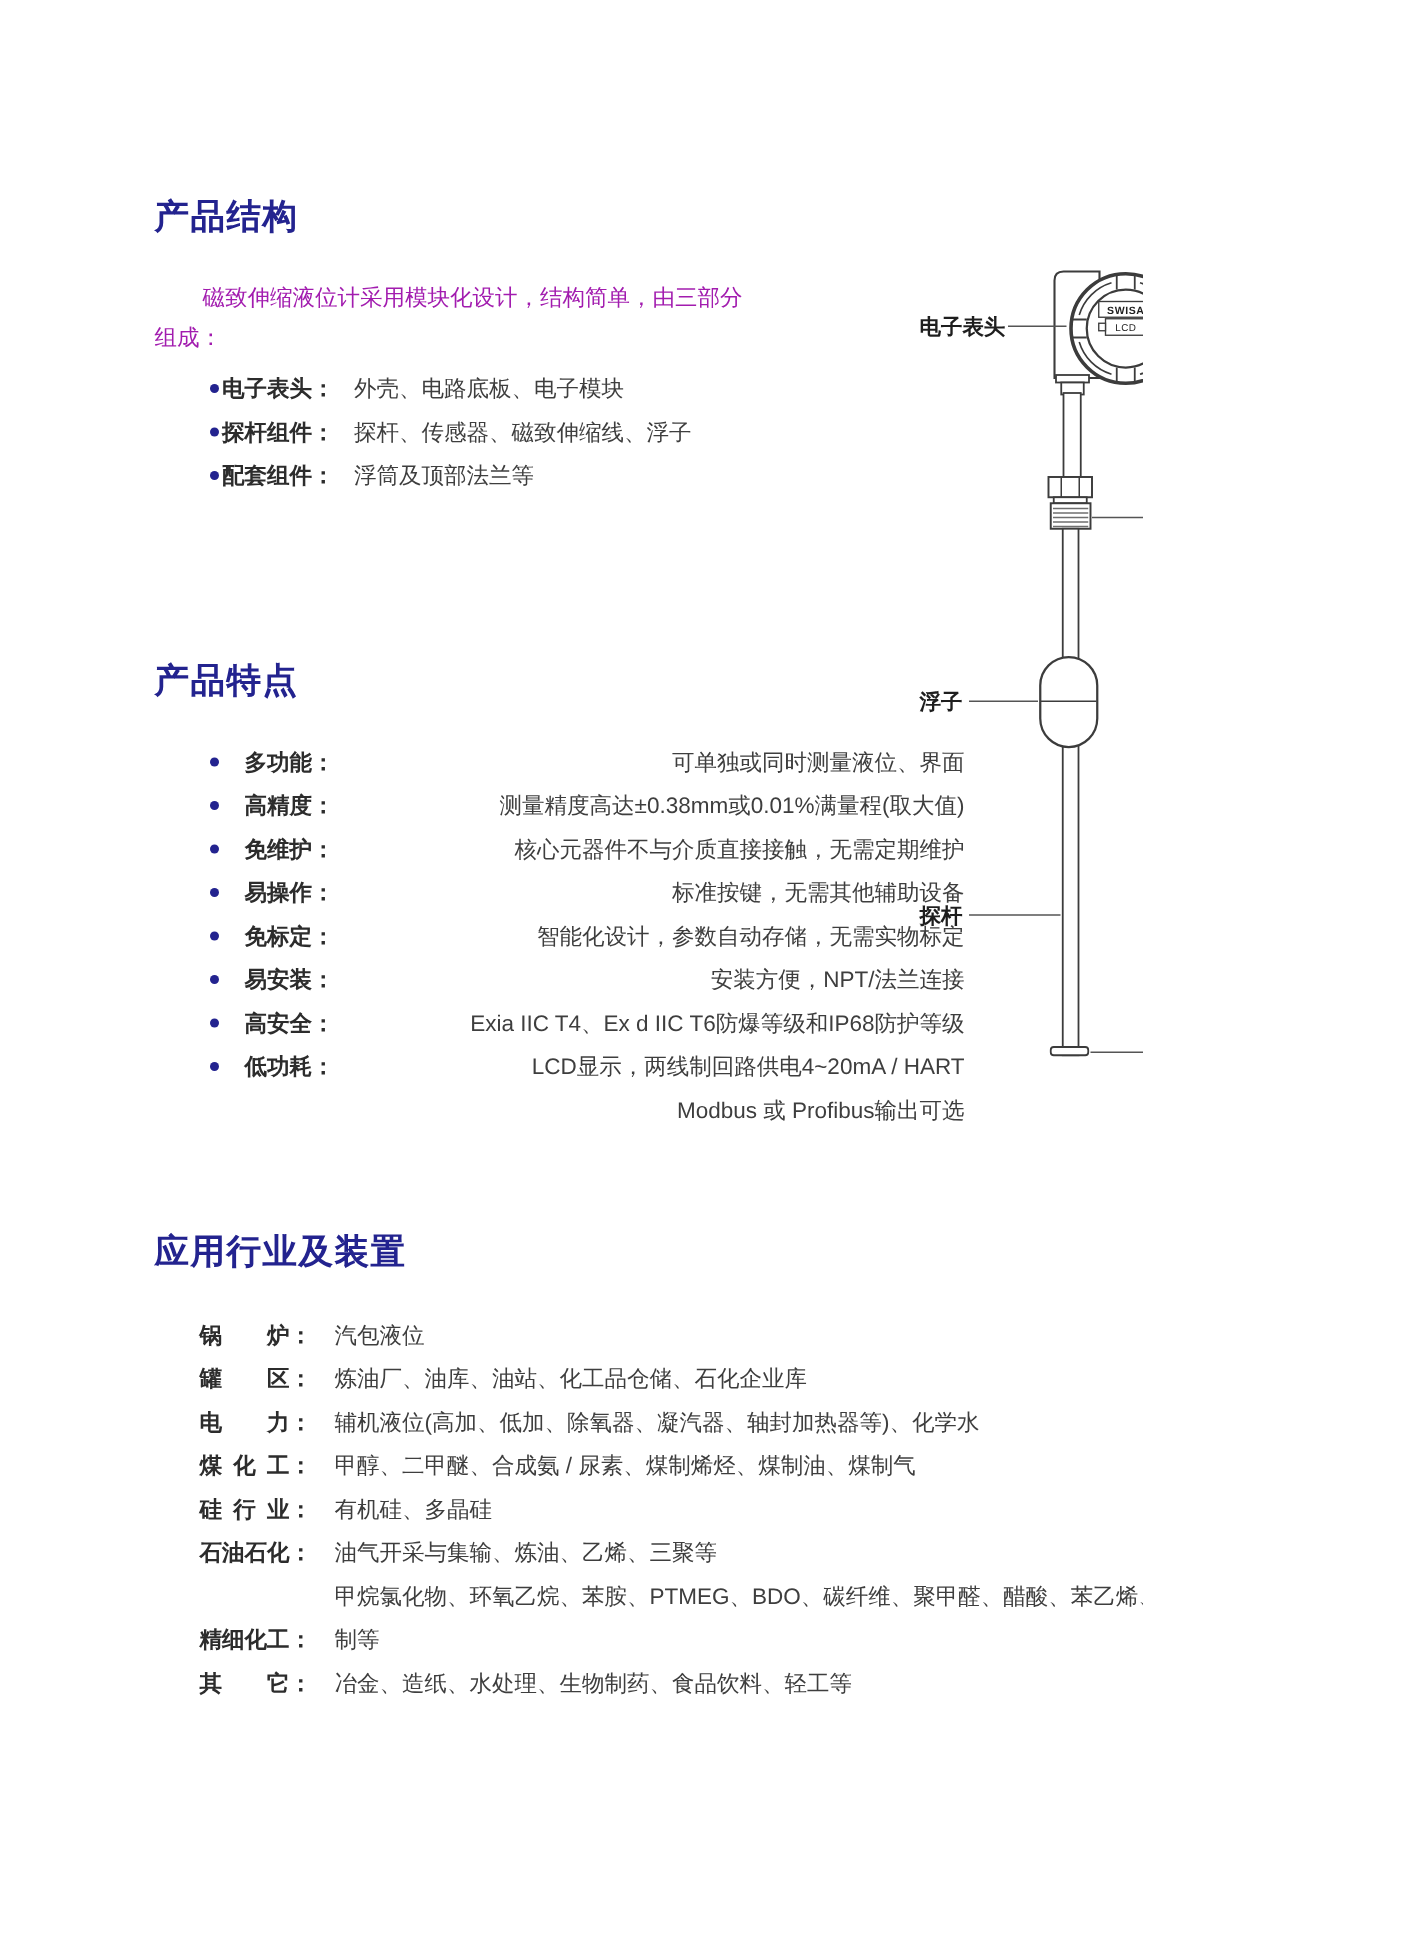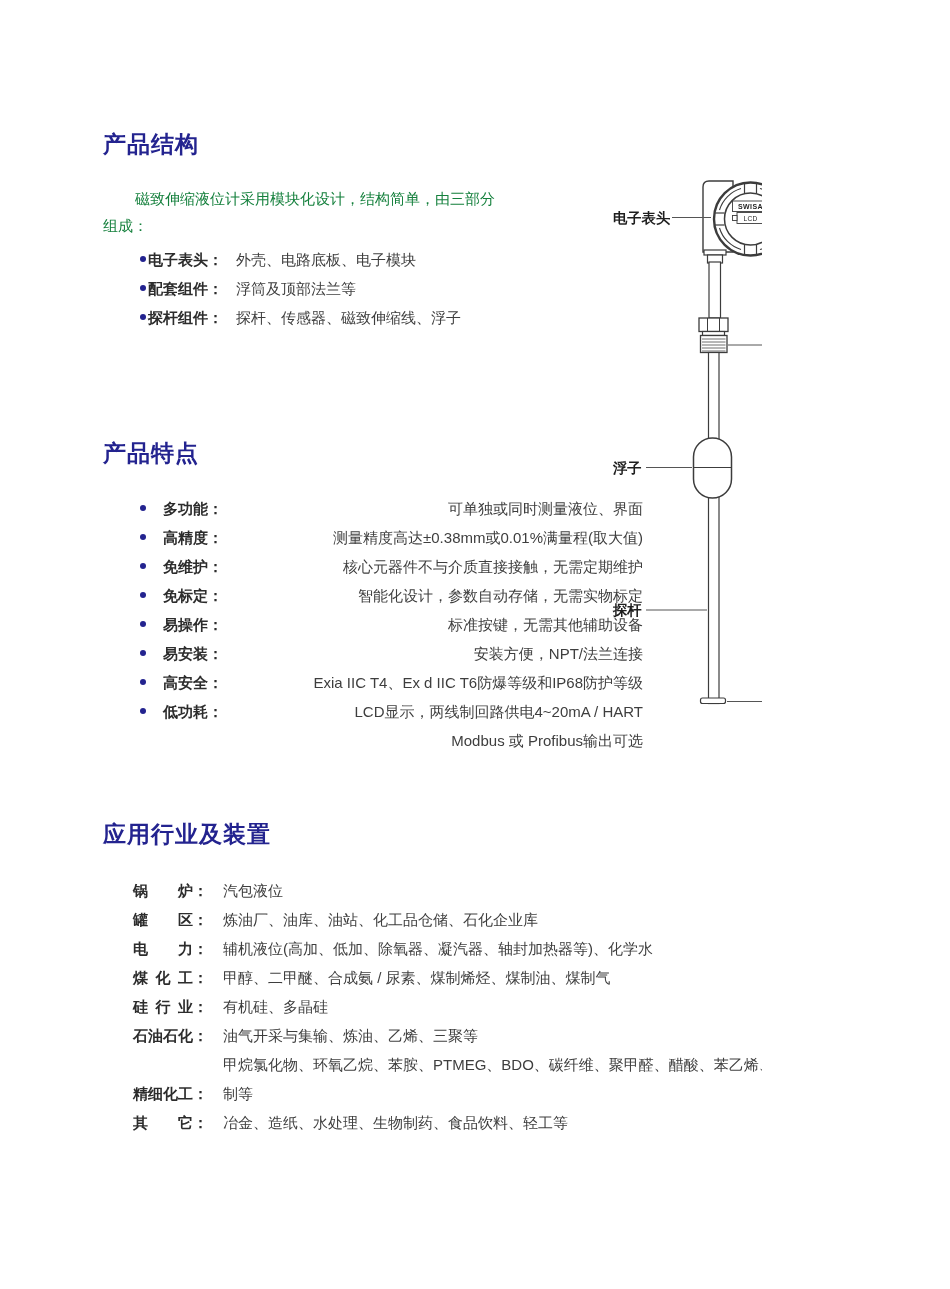--- a/index.html
+++ b/index.html
@@ -1,20 +1,20 @@
 <!DOCTYPE html>
 <html><head>
 <meta charset="utf-8">
 <style>
   html,body{margin:0;padding:0;background:#ffffff;}
   #page{position:relative;width:762px;height:1289px;background:#ffffff;overflow:hidden;
         font-family:"Liberation Sans","DejaVu Sans",sans-serif;color:#3e3e3e;}
   .section{position:absolute;}
   h2.sec-title{margin:0;font-size:23px;line-height:30px;font-weight:600;color:#23238f;letter-spacing:1px;}
-  .intro{margin:26px 0 0 0;font-size:15px;line-height:27px;color:#15803d;}
+  .intro{margin:26px 0 0 0;font-size:15px;line-height:27px;color:#a21caf;}
   .intro .l1{display:block;padding-left:32px;}
   .intro .l2{display:block;}
   ul.blist{list-style:none;margin:6px 0 0 0;padding:0;}
   ul.blist li{display:flex;align-items:flex-start;line-height:29px;font-size:15px;}
   .dot{flex:0 0 auto;width:6px;height:6px;border-radius:50%;background:#23238f;margin:11px 2px 0 37px;}
   .blabel{flex:0 0 auto;font-weight:bold;color:#2c2c2c;}
   .struct .blabel{width:88px;}
   .feat .blabel{width:75px;}
   .bcontent{flex:1 1 auto;color:#3e3e3e;}
   .bcontent .line{display:block;}
@@ -44,27 +44,27 @@
       <span class="l2">组成：</span>
     </p>
     <ul class="blist">
       <li>
         <span class="dot"></span>
         <span class="blabel">电子表头：</span>
         <span class="bcontent">外壳、电路底板、电子模块</span>
       </li>
       <li>
         <span class="dot"></span>
+        <span class="blabel">探杆组件：</span>
+        <span class="bcontent">探杆、传感器、磁致伸缩线、浮子</span>
+      </li>
+      <li>
+        <span class="dot"></span>
         <span class="blabel">配套组件：</span>
         <span class="bcontent">浮筒及顶部法兰等</span>
-      </li>
-      <li>
-        <span class="dot"></span>
-        <span class="blabel">探杆组件：</span>
-        <span class="bcontent">探杆、传感器、磁致伸缩线、浮子</span>
       </li>
     </ul>
   </div>
 
   <div class="section feat" style="left:103px;top:438px;width:540px;">
     <h2 class="sec-title">产品特点</h2>
     <ul class="blist" style="margin-top:26px;text-align:right;">
       <li>
         <span class="dot"></span>
         <span class="blabel">多功能：</span>
@@ -75,27 +75,27 @@
         <span class="blabel">高精度：</span>
         <span class="bcontent">测量精度高达±0.38mm或0.01%满量程(取大值)</span>
       </li>
       <li>
         <span class="dot"></span>
         <span class="blabel">免维护：</span>
         <span class="bcontent">核心元器件不与介质直接接触，无需定期维护</span>
       </li>
       <li>
         <span class="dot"></span>
+        <span class="blabel">易操作：</span>
+        <span class="bcontent">标准按键，无需其他辅助设备</span>
+      </li>
+      <li>
+        <span class="dot"></span>
         <span class="blabel">免标定：</span>
         <span class="bcontent">智能化设计，参数自动存储，无需实物标定</span>
-      </li>
-      <li>
-        <span class="dot"></span>
-        <span class="blabel">易操作：</span>
-        <span class="bcontent">标准按键，无需其他辅助设备</span>
       </li>
       <li>
         <span class="dot"></span>
         <span class="blabel">易安装：</span>
         <span class="bcontent">安装方便，NPT/法兰连接</span>
       </li>
       <li>
         <span class="dot"></span>
         <span class="blabel">高安全：</span>
         <span class="bcontent">Exia IIC T4、Ex d IIC T6防爆等级和IP68防护等级</span>

